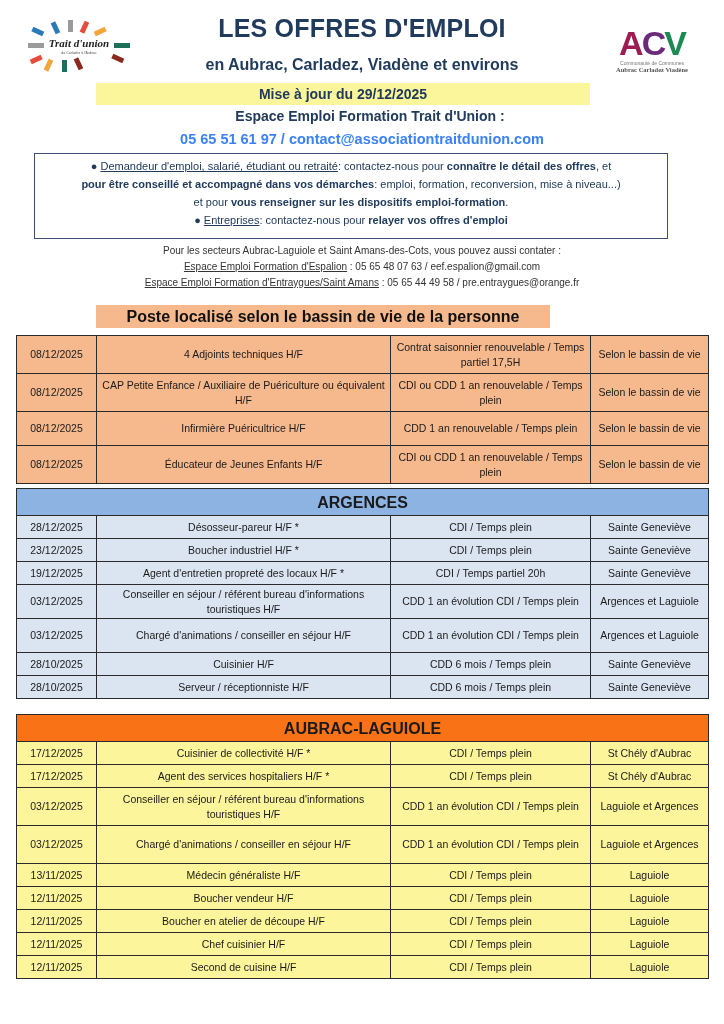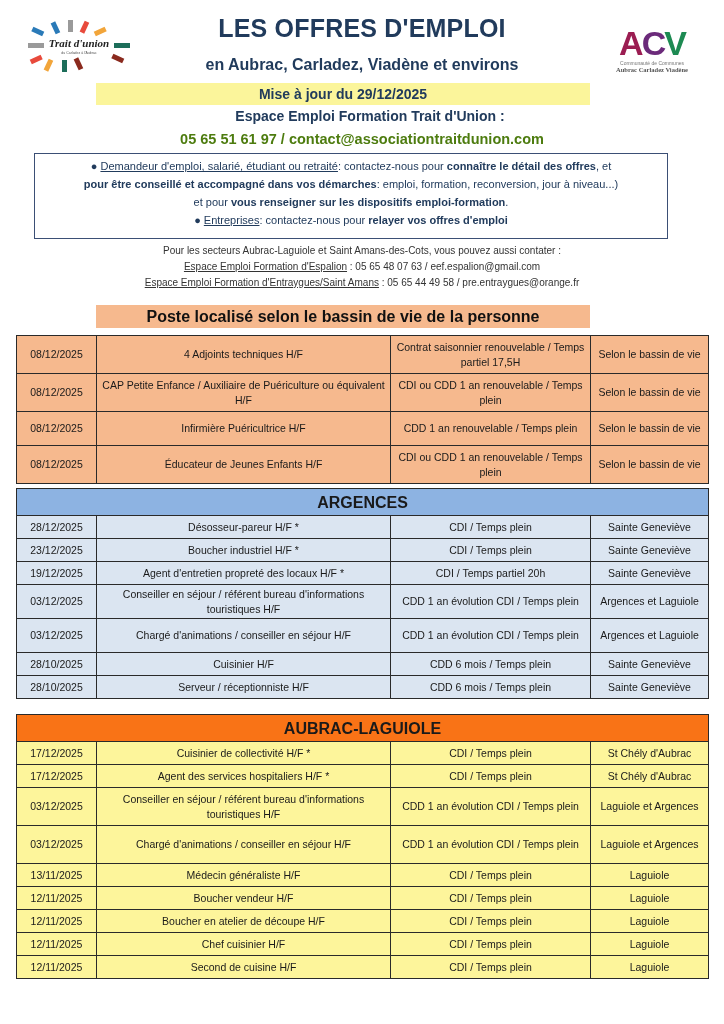--- a/index.html
+++ b/index.html
@@ -12,31 +12,31 @@
   .logo-right { left: 604px; top: 26px; width: 96px; height: 50px; text-align: center; }
   .acv { font-family: "Liberation Sans", sans-serif; font-size: 34px; font-weight: bold; letter-spacing: -2px; line-height: 34px; }
   .acv .a { color: #9b1d52; } .acv .c { color: #6b2a7a; } .acv .v { color: #1d8a52; }
   .acv-sub1 { font-size: 5px; color: #777; line-height: 6px; }
   .acv-sub2 { font-family: "Liberation Serif", serif; font-size: 6.5px; font-weight: bold; color: #555; line-height: 8px; }
 
   .title { left: 0; width: 724px; top: 14px; text-align: center; font-size: 25px; font-weight: bold; color: #213b5c; letter-spacing: 0.2px; }
   .subtitle { left: 0; width: 724px; top: 56px; text-align: center; font-size: 16px; font-weight: bold; color: #213b5c; }
   .update-band { left: 96px; top: 83px; width: 494px; height: 22px; background: #fbf59b; text-align: center; font-size: 14px; font-weight: bold; color: #213b5c; line-height: 22px; }
   .contact1 { left: 0; width: 724px; top: 108px; text-align: center; font-size: 14px; font-weight: bold; color: #213b5c; padding-left: 8px; }
-  .contact2 { left: 0; width: 724px; top: 131px; text-align: center; font-size: 14.5px; font-weight: bold; color: #4d7c0f; }
+  .contact2 { left: 0; width: 724px; top: 131px; text-align: center; font-size: 14.5px; font-weight: bold; color: #3b82f6; }
 
   .infobox { left: 34px; top: 153px; width: 600px; height: 78px; border: 1.5px solid #3b4f75; padding: 3px 16px; font-size: 11px; color: #213b5c; text-align: center; line-height: 18px; }
   .infobox u { text-decoration: underline; }
   .infobox b { font-weight: bold; }
 
   .secondary { left: 0; width: 724px; top: 243px; text-align: center; font-size: 10px; color: #333; line-height: 16px; }
   .secondary u { text-decoration: underline; }
 
   
-  .section-banner { left: 96px; top: 305px; width: 494px; height: 23px; background: #f6b98e; text-align: center; font-size: 16px; font-weight: bold; color: #111; line-height: 23px; }
+  .section-banner { left: 96px; top: 305px; width: 454px; height: 23px; background: #f6b98e; text-align: center; font-size: 16px; font-weight: bold; color: #111; line-height: 23px; }
 
   table.jobs { position: absolute; left: 16px; width: 692px; border-collapse: collapse; table-layout: fixed; font-size: 10.5px; color: #1a1a1a; padding-left: 44px; }
   table.jobs td { border: 1.3px solid #2a2a2a; text-align: center; vertical-align: middle; padding: 1px 3px; line-height: 15px; }
   table.jobs col.c1 { width: 80px; } table.jobs col.c2 { width: 294px; } table.jobs col.c3 { width: 200px; } table.jobs col.c4 { width: 118px; }
   table.jobs td.head { font-size: 16px; font-weight: bold; height: 26px; padding: 0; }
 
   .t-orange { top: 335px; } .t-orange td { background: #f6b98e; border-color: #3a1a10; }
   .t-blue { top: 488px; } .t-blue td { background: #dbe5f1; border-color: #2a2a2a; } .t-blue td.head { background: #8db3e2; }
   .t-yellow { top: 714px; } .t-yellow td { background: #fdf59b; } .t-yellow td.head { background: #f97316; }
 
@@ -74,21 +74,21 @@
 <div class="abs subtitle">en Aubrac, Carladez, Viadène et environs</div>
 <div class="abs update-band">Mise à jour du 29/12/2025</div>
 <div class="abs contact1">Espace Emploi Formation Trait d'Union :</div>
 <div class="abs contact2">05 65 51 61 97 / contact@associationtraitdunion.com</div>
 
 <div class="abs infobox">
   <div>
     <span>● </span><u>Demandeur d'emploi, salarié, étudiant ou retraité</u><span>: contactez-nous pour </span><b>connaître le détail des offres</b><span>, et</span>
   </div>
   <div>
-    <b>pour être conseillé et accompagné dans vos démarches</b><span>: emploi, formation, reconversion, jour à niveau...)</span>
+    <b>pour être conseillé et accompagné dans vos démarches</b><span>: emploi, formation, reconversion, mise à niveau...)</span>
   </div>
   <div>
     <span>et pour </span><b>vous renseigner sur les dispositifs emploi-formation</b><span>.</span>
   </div>
   <div>
     <span>● </span><u>Entreprises</u><span>: contactez-nous pour </span><b>relayer vos offres d'emploi</b>
   </div>
 </div>
 
 <div class="abs secondary">

